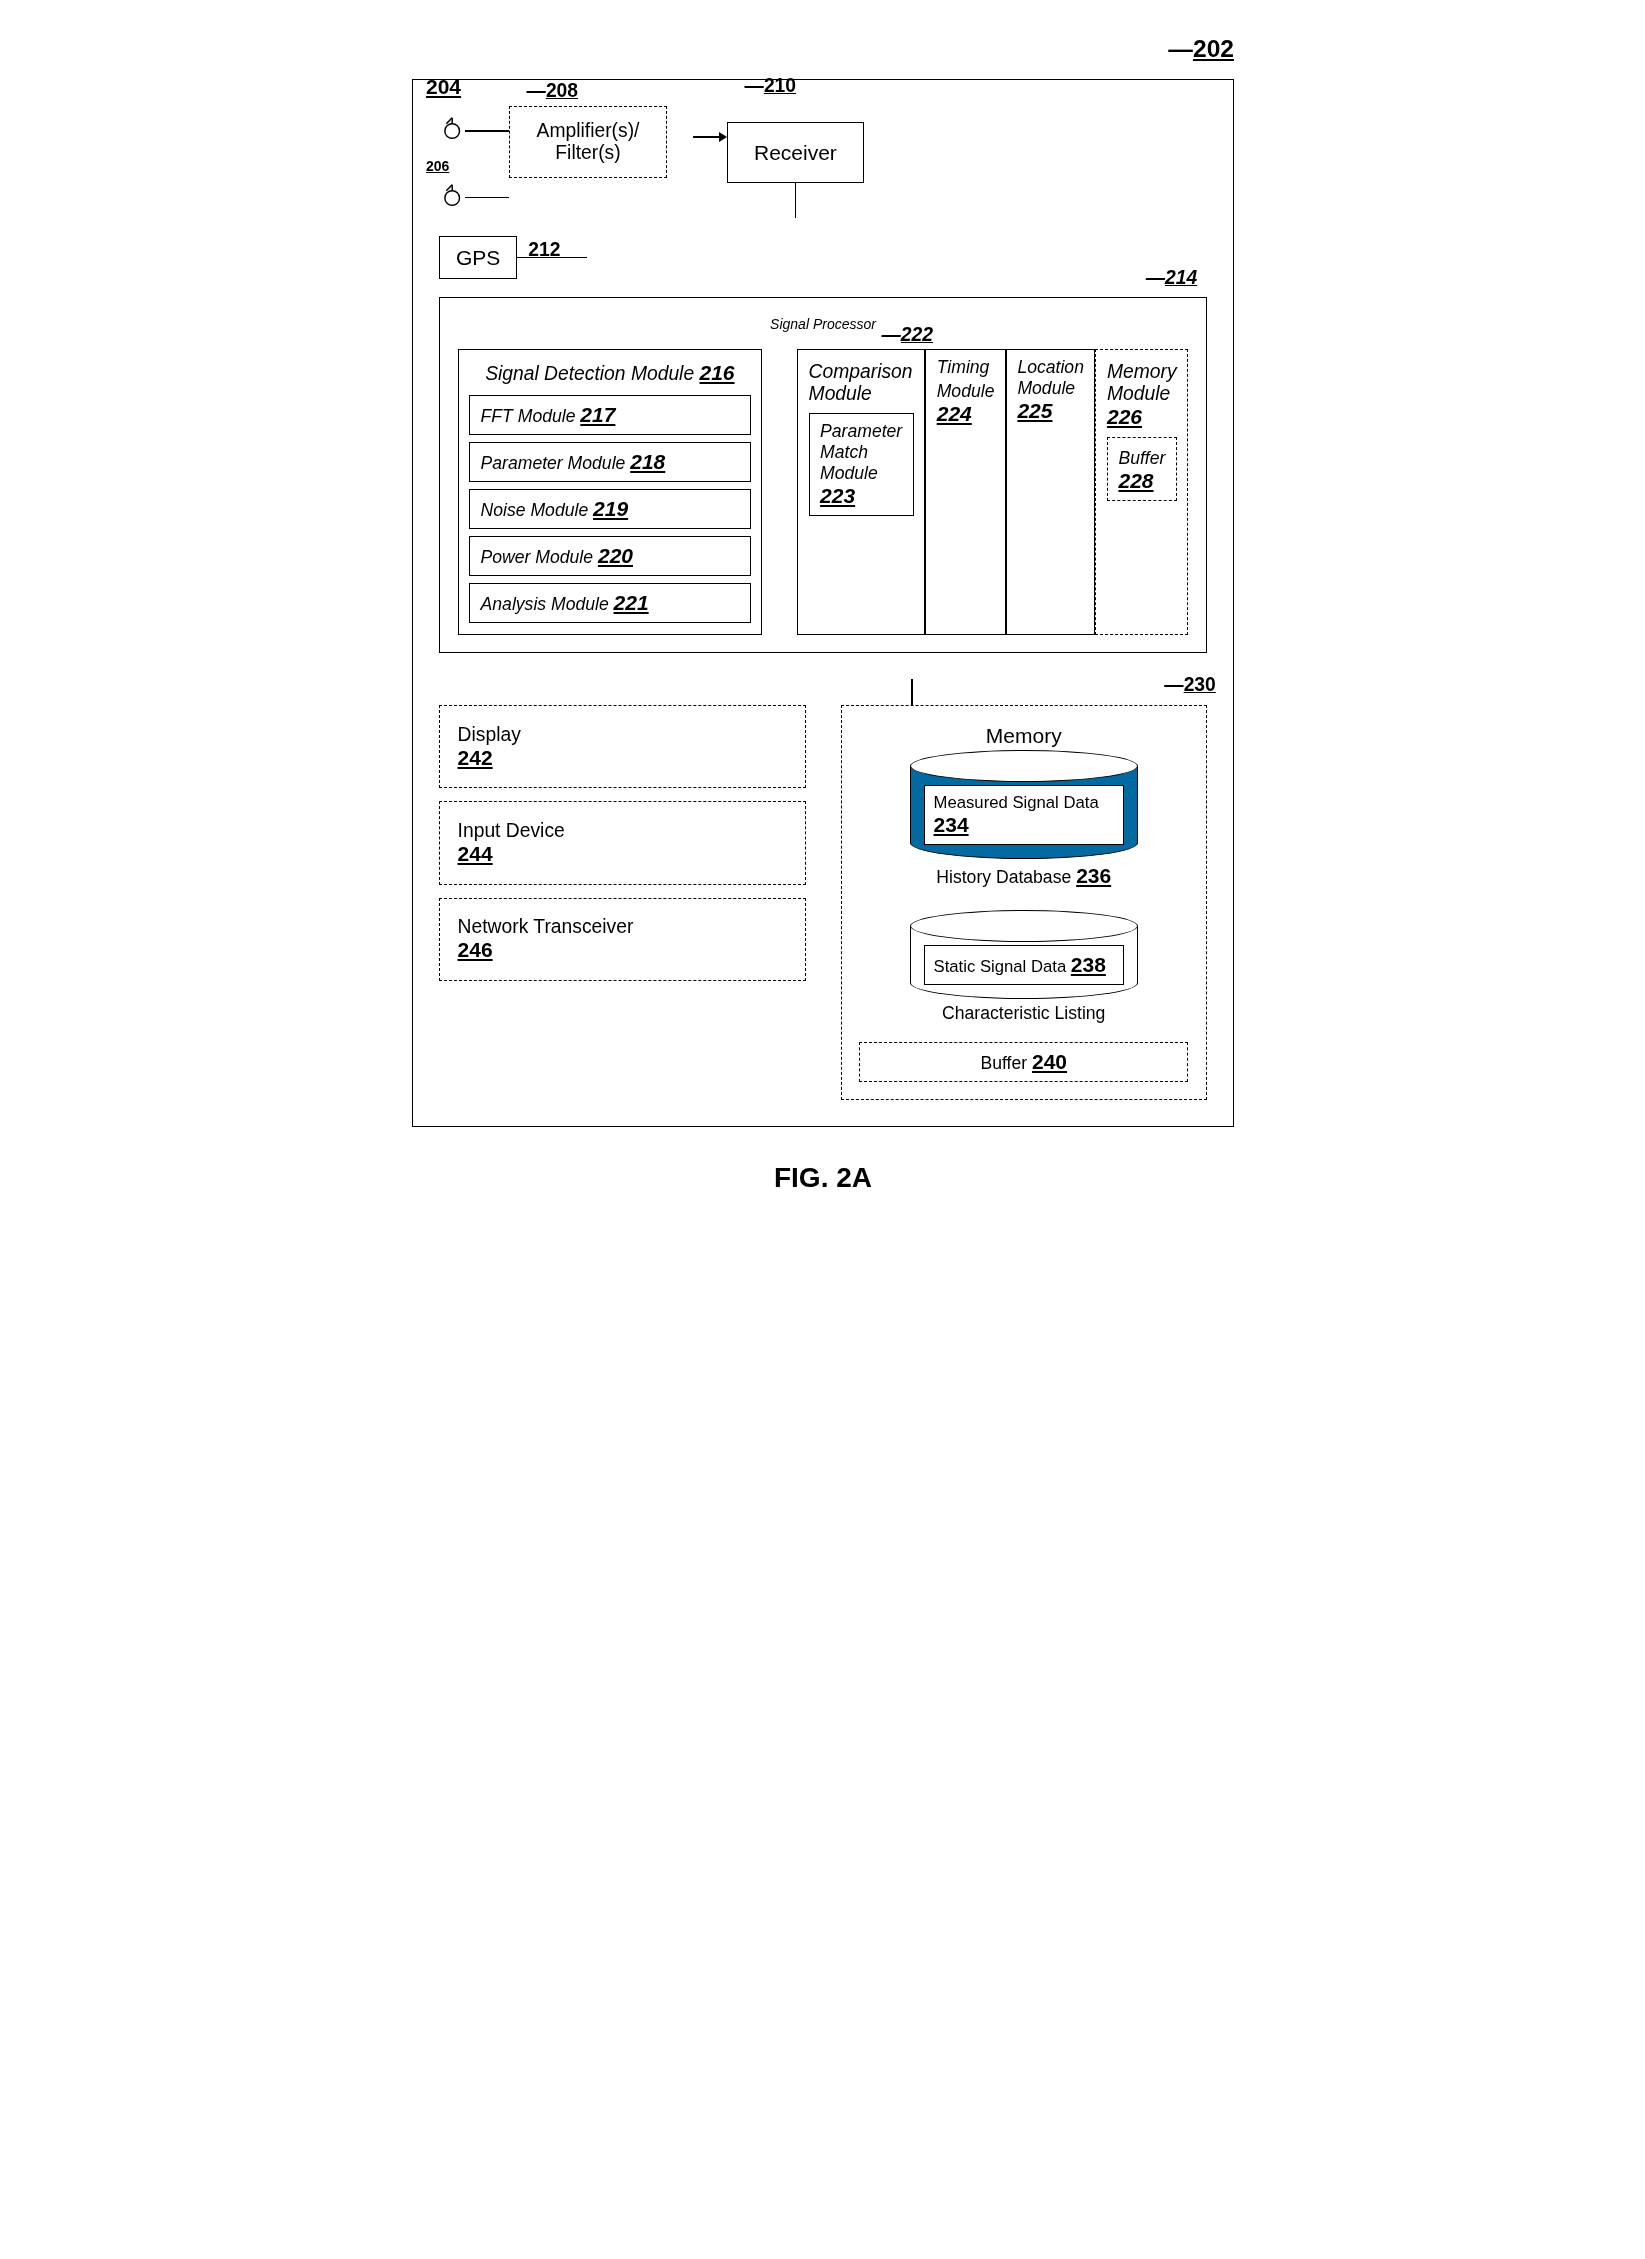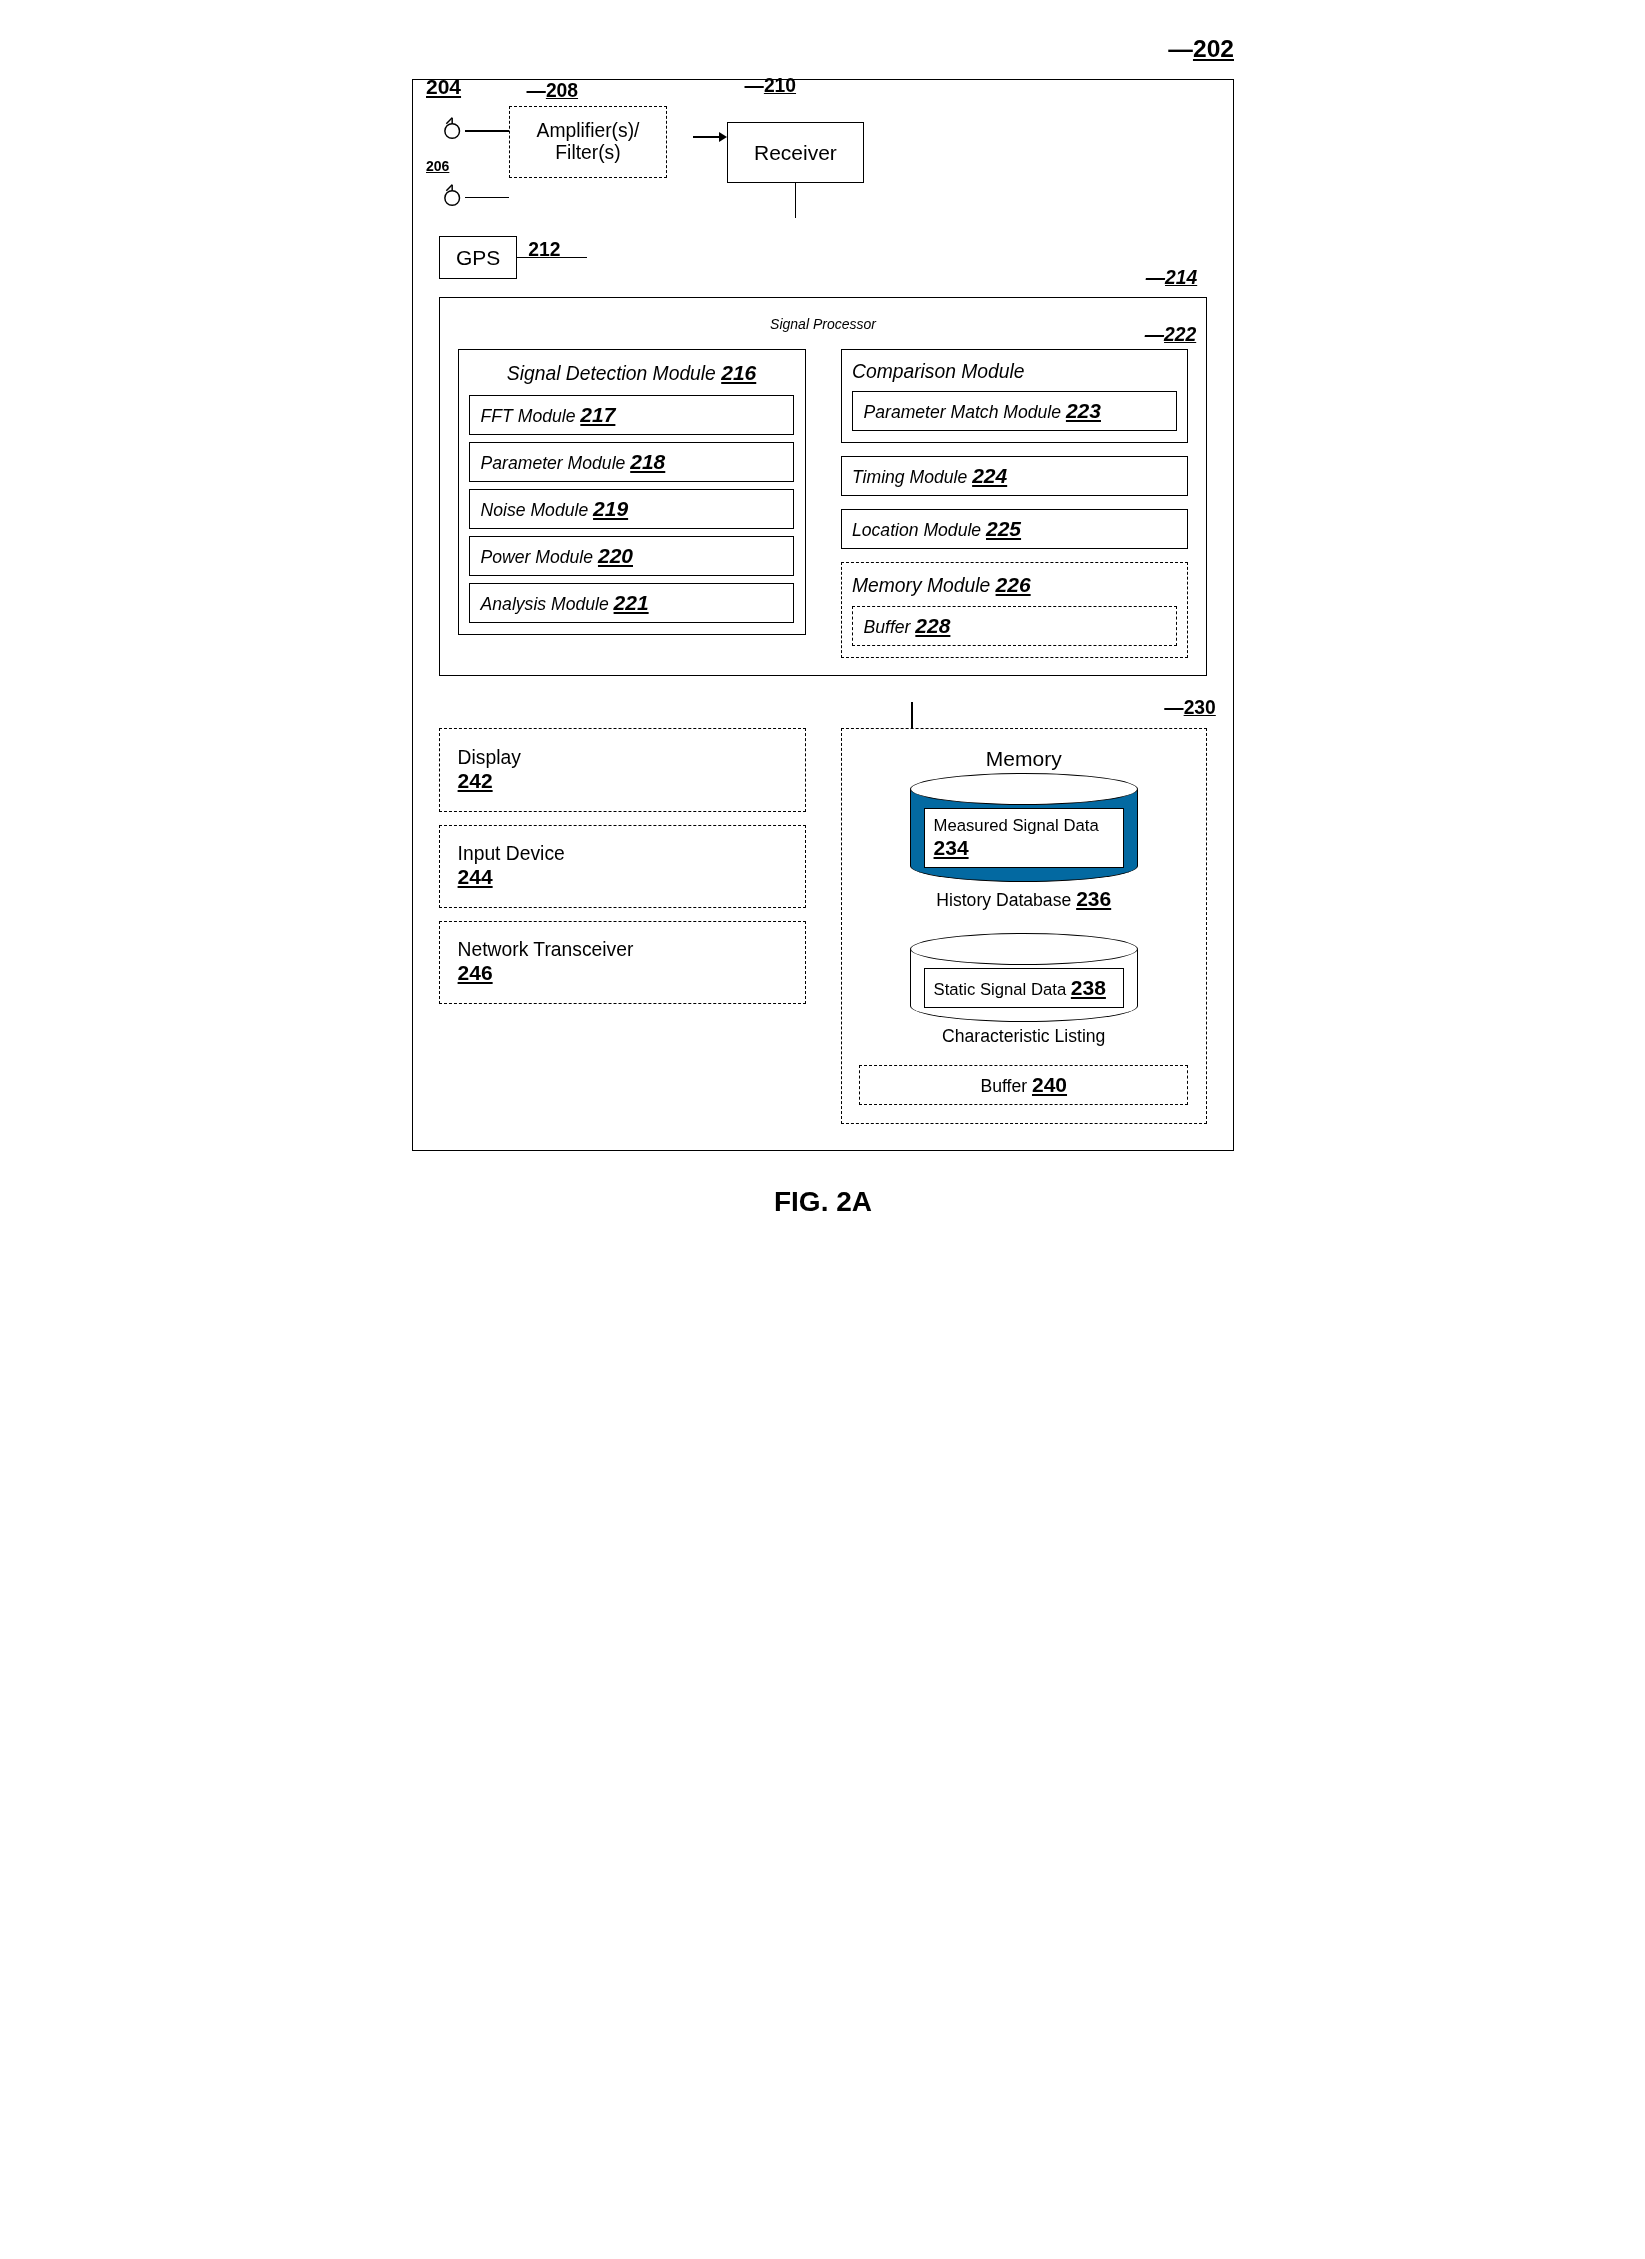--- a/index.html
+++ b/index.html
@@ -141,21 +141,21 @@
               <span class="ref-label"> <u>220</u></span>
             </div>
 
             <div style="border:1.8px solid #000; padding:7px 10.5px; font-size:17.6px; margin-bottom:0;">
               <span>Analysis Module</span>
               <span class="ref-label"> <u>221</u></span>
             </div>
           </div>
         </div>
 
-        <div style="flex:1; display:flex; flex-direction:column; gap:13px;">
+        <div style="flex:1; display:flex; flex-direction:row; ">
 
           <div style="border:1.8px solid #000; padding:10.5px; position:relative;">
             <span class="ref-label" style="position:absolute; top:-26px; right:-8.8px; font-size:19.3px;">—<u>222</u></span>
             <div style="font-size:19.3px; margin-bottom:8.8px;">
               <span>Comparison Module</span>
             </div>
             <div style="border:1.8px solid #000; padding:7px 10.5px; font-size:17.6px;">
               <span>Parameter Match Module</span>
               <span class="ref-label"> <u>223</u></span>
             </div>

